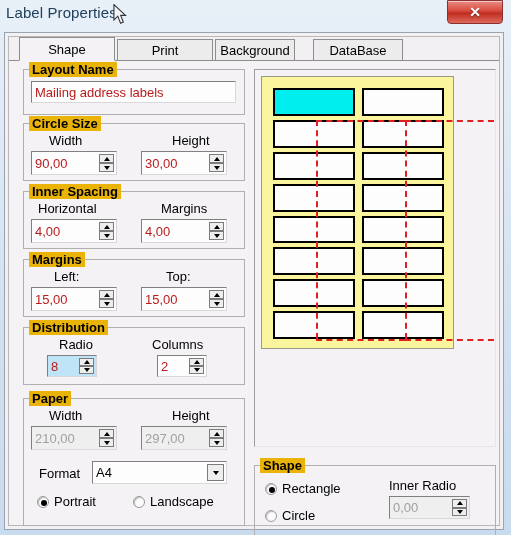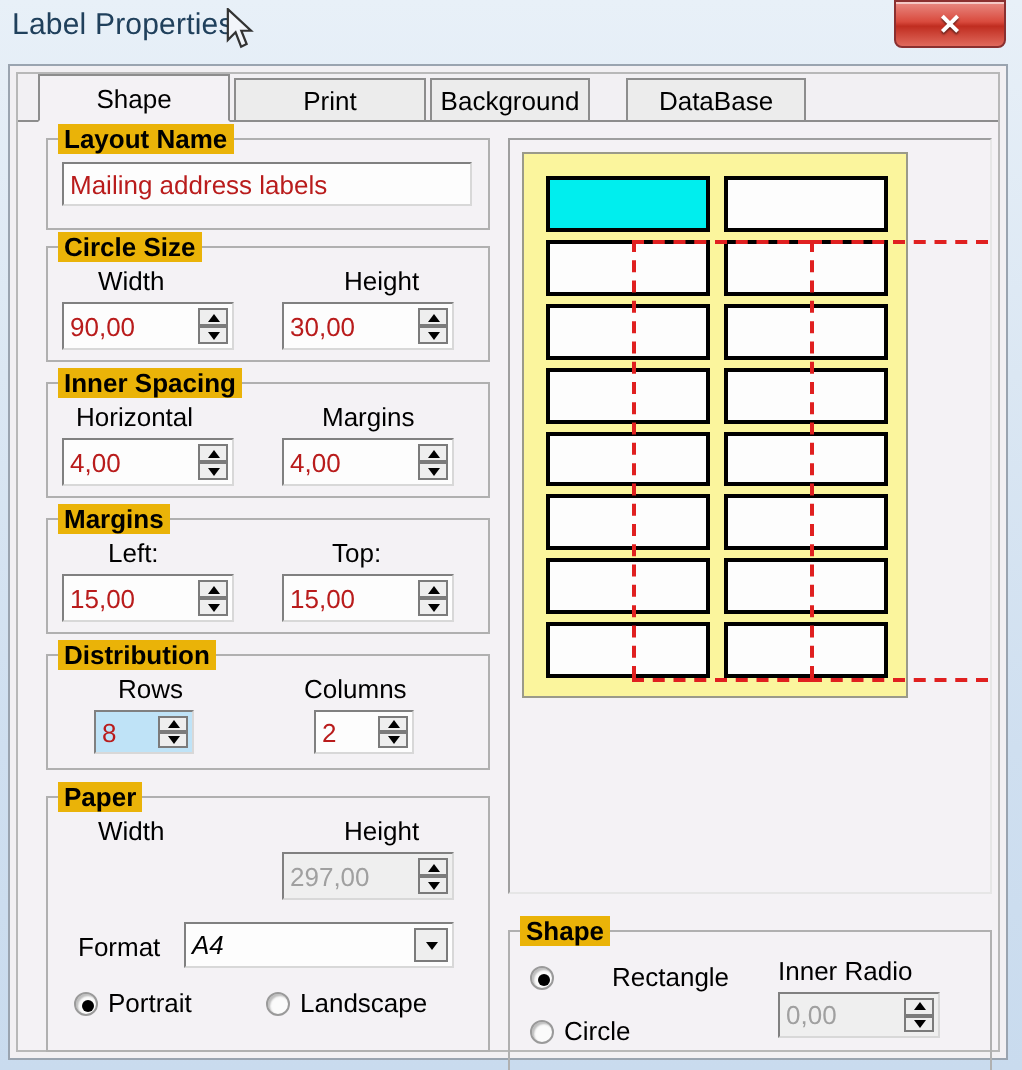--- a/index.html
+++ b/index.html
@@ -65,21 +65,21 @@
   .spin .sb.up{top:0;}
   .spin .sb.dn{bottom:0;}
   .arw{width:0;height:0;border-left:3px solid transparent;border-right:3px solid transparent;}
   .arw.u{border-bottom:4px solid #000;}
   .arw.d{border-top:4px solid #000;}
 
   
   .combo{position:absolute;box-sizing:border-box;background:#fdfdfd;
          border:1px solid #808080;border-right-color:#d8d8d8;border-bottom-color:#d8d8d8;
          font-size:13px;display:flex;align-items:center;}
-  .combo .val{padding-left:3px;font-style:italic;}
+  .combo .val{padding-left:3px;}
   .combo .btn{position:absolute;right:2px;top:2px;bottom:2px;width:17px;
               background:#eeeeee;border:1px solid #7b7b7b;box-sizing:border-box;
               display:flex;align-items:center;justify-content:center;}
 
   
   .radio{position:absolute;display:flex;align-items:center;font-size:13px;white-space:nowrap;}
   .radio .dot{width:12px;height:12px;border-radius:50%;box-sizing:border-box;
               background:#fbfbfb;border:1px solid #9a9a9a;
               box-shadow:inset 1px 1px 1px rgba(0,0,0,.25);
               margin-right:5px;position:relative;flex:0 0 auto;}
@@ -213,21 +213,21 @@
                 <i class="arw u"></i>
               </span>
             <span class="sb dn">
                 <i class="arw d"></i>
               </span>
           </span>
         </div>
 
         <div class="gb" style="left:14px;top:266px;width:222px;height:58px;"></div>
         <div class="gb-title" style="left:20px;top:259px;">Distribution</div>
-        <div class="lbl" style="left:50px;top:276px;">Rows</div>
+        <div class="lbl" style="left:50px;top:276px;">Radio</div>
         <div class="lbl" style="left:143px;top:276px;">Columns</div>
         <div class="tb focused" style="left:38px;top:294px;width:50px;height:22px;">
           <span class="val">8</span>
           <span class="spin">
             <span class="sb up">
                 <i class="arw u"></i>
               </span>
             <span class="sb dn">
                 <i class="arw d"></i>
               </span>
@@ -242,20 +242,31 @@
             <span class="sb dn">
                 <i class="arw d"></i>
               </span>
           </span>
         </div>
 
         <div class="gb" style="left:14px;top:337px;width:222px;height:128px;"></div>
         <div class="gb-title" style="left:20px;top:330px;">Paper</div>
         <div class="lbl" style="left:40px;top:347px;">Width</div>
         <div class="lbl" style="left:163px;top:347px;">Height</div>
+        <div class="tb disabled" style="left:22px;top:365px;width:86px;height:24px;">
+          <span class="val">210,00</span>
+          <span class="spin">
+            <span class="sb up">
+                <i class="arw u"></i>
+              </span>
+            <span class="sb dn">
+                <i class="arw d"></i>
+              </span>
+          </span>
+        </div>
         <div class="tb disabled" style="left:132px;top:365px;width:86px;height:24px;">
           <span class="val">297,00</span>
           <span class="spin">
             <span class="sb up">
                 <i class="arw u"></i>
               </span>
             <span class="sb dn">
                 <i class="arw d"></i>
               </span>
           </span>
@@ -299,21 +310,21 @@
               <div class="dashh" style="left: 53.64px; top: 42.875px; width: 89px;"></div>
               <div class="dashh" style="left: 53.64px; top: 262px; width: 89px;"></div>
               <div class="dashv" style="left: 142.64px; top: 42.875px; height: 219.125px;"></div>
               <div class="dashh" style="left: 142.64px; top: 42.875px; width: 89px;"></div>
               <div class="dashh" style="left: 142.64px; top: 262px; width: 89px;"></div>
             </div>
         </div>
 
         <div class="gb" style="left:245px;top:404px;width:242px;height:75px;"></div>
         <div class="gb-title" style="left:251px;top:397px;">Shape</div>
-        <div class="radio on" style="left:256px;top:420px;gap:24px;">
+        <div class="radio on" style="left:256px;top:420px;">
           <span class="dot"></span>
           <span>Rectangle</span>
         </div>
         <div class="radio" style="left:256px;top:447px;">
           <span class="dot"></span>
           <span>Circle</span>
         </div>
         <div class="lbl" style="left:380px;top:417px;">Inner Radio</div>
         <div class="tb disabled" style="left:380px;top:435px;width:81px;height:23px;">
           <span class="val">0,00</span>

